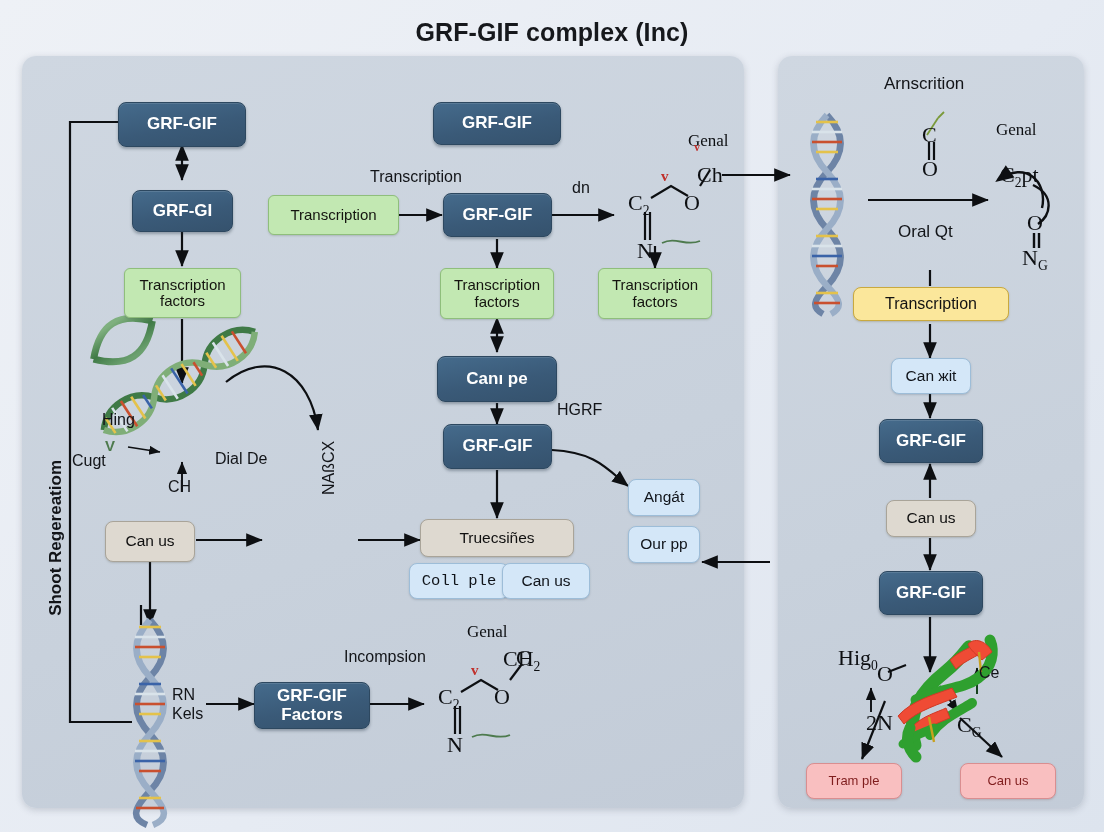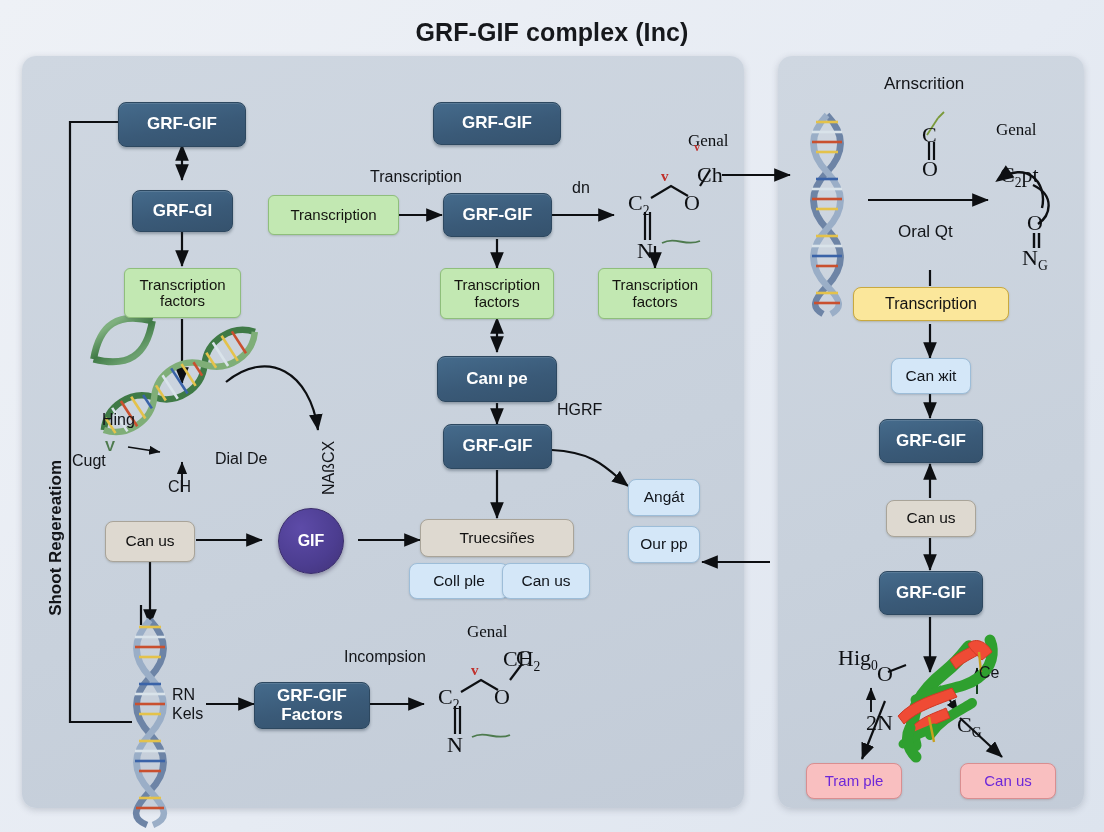--- a/index.html
+++ b/index.html
@@ -58,21 +58,21 @@
     background:#ded9d0; color:#101010; font-size:15.5px;
     border:1px solid #a9a499; border-radius:8px;
     box-shadow:0 1px 2px rgba(90,90,80,.25);
   }
   .n-yellow {
     background:#fbe79b; color:#121212; font-size:16px;
     border:1px solid #c9a93f; border-radius:8px;
     box-shadow:0 1px 2px rgba(120,100,40,.28);
   }
   .n-pink {
-    background:#f9bfc0; color:#6d28d9; font-size:15px;
+    background:#f9bfc0; color:#7f1d1d; font-size:13px;
     border:1px solid #d98e90; border-radius:8px;
     box-shadow:0 1px 2px rgba(120,70,70,.25);
   }
   .n-circle {
     border-radius:50%;
     background:radial-gradient(circle at 34% 30%,#5d4ba8 0%,#4c3d90 60%,#413277 100%);
     color:#fff; font-size:16px; font-weight:600;
     border:1px solid #3a2d6b;
     box-shadow:0 2px 4px rgba(40,30,70,.4);
   }
@@ -308,21 +308,20 @@
 
   <div class="node n-beige" style="left:105px; top:521px; width:90px; height:41px;">Can us</div>
 
   <div class="lbl" style="left:102px; top:411px;">Hing</div>
   <div class="lbl bold" style="left:105px; top:437px; color:#4d7a4d; font-size:15px;">V</div>
   <div class="lbl" style="left:72px; top:452px;">Cugt</div>
   <div class="lbl" style="left:168px; top:478px;">CH</div>
   <div class="lbl" style="left:215px; top:450px;">Dial De</div>
   <div class="lbl vert" style="left:320px; top:495px; transform:rotate(-90deg) translate(0,0);">NAßCX</div>
 
-  <div class="node n-circle" style="left:278px; top:508px; width:66px; height:66px;">GIF</div>
 
   <div class="lbl" style="left:370px; top:168px;">Transcription</div>
 
   <div class="node n-green" style="left:268px; top:195px; width:131px; height:40px;">Transcription</div>
 
   <div class="node n-blue" style="left:433px; top:102px; width:128px; height:43px;">GRF-GIF</div>
 
   <div class="node n-blue" style="left:443px; top:193px; width:109px; height:44px;">GRF-GIF</div>
 
   <div class="node n-green" style="left:440px; top:268px; width:114px; height:51px;">Transcription
@@ -330,21 +329,21 @@
 
   <div class="node n-green" style="left:598px; top:268px; width:114px; height:51px;">Transcription
 factors</div>
 
   <div class="node n-blue" style="left:437px; top:356px; width:120px; height:46px;">Canı pe</div>
 
   <div class="node n-blue" style="left:443px; top:424px; width:109px; height:45px;">GRF-GIF</div>
 
   <div class="node n-beige" style="left:420px; top:519px; width:154px; height:38px;">Truecsiñes</div>
 
-  <div class="node n-lblue" style="left:409px; top:563px; width:100px; height:36px;">Coll ple</div>
+  <div class="node n-lblue" style="left:409px; top:563px; width:100px; height:36px;font-family:Liberation Mono, monospace;">Coll ple</div>
 
   <div class="node n-lblue" style="left:502px; top:563px; width:88px; height:36px;">Can us</div>
 
   <div class="lbl" style="left:557px; top:401px;">HGRF</div>
 
   <div class="node n-lblue" style="left:628px; top:479px; width:72px; height:37px;">Angát</div>
 
   <div class="node n-lblue" style="left:628px; top:526px; width:72px; height:37px;">Our pp</div>
 
   <div class="lbl" style="left:572px; top:179px;">dn</div>

